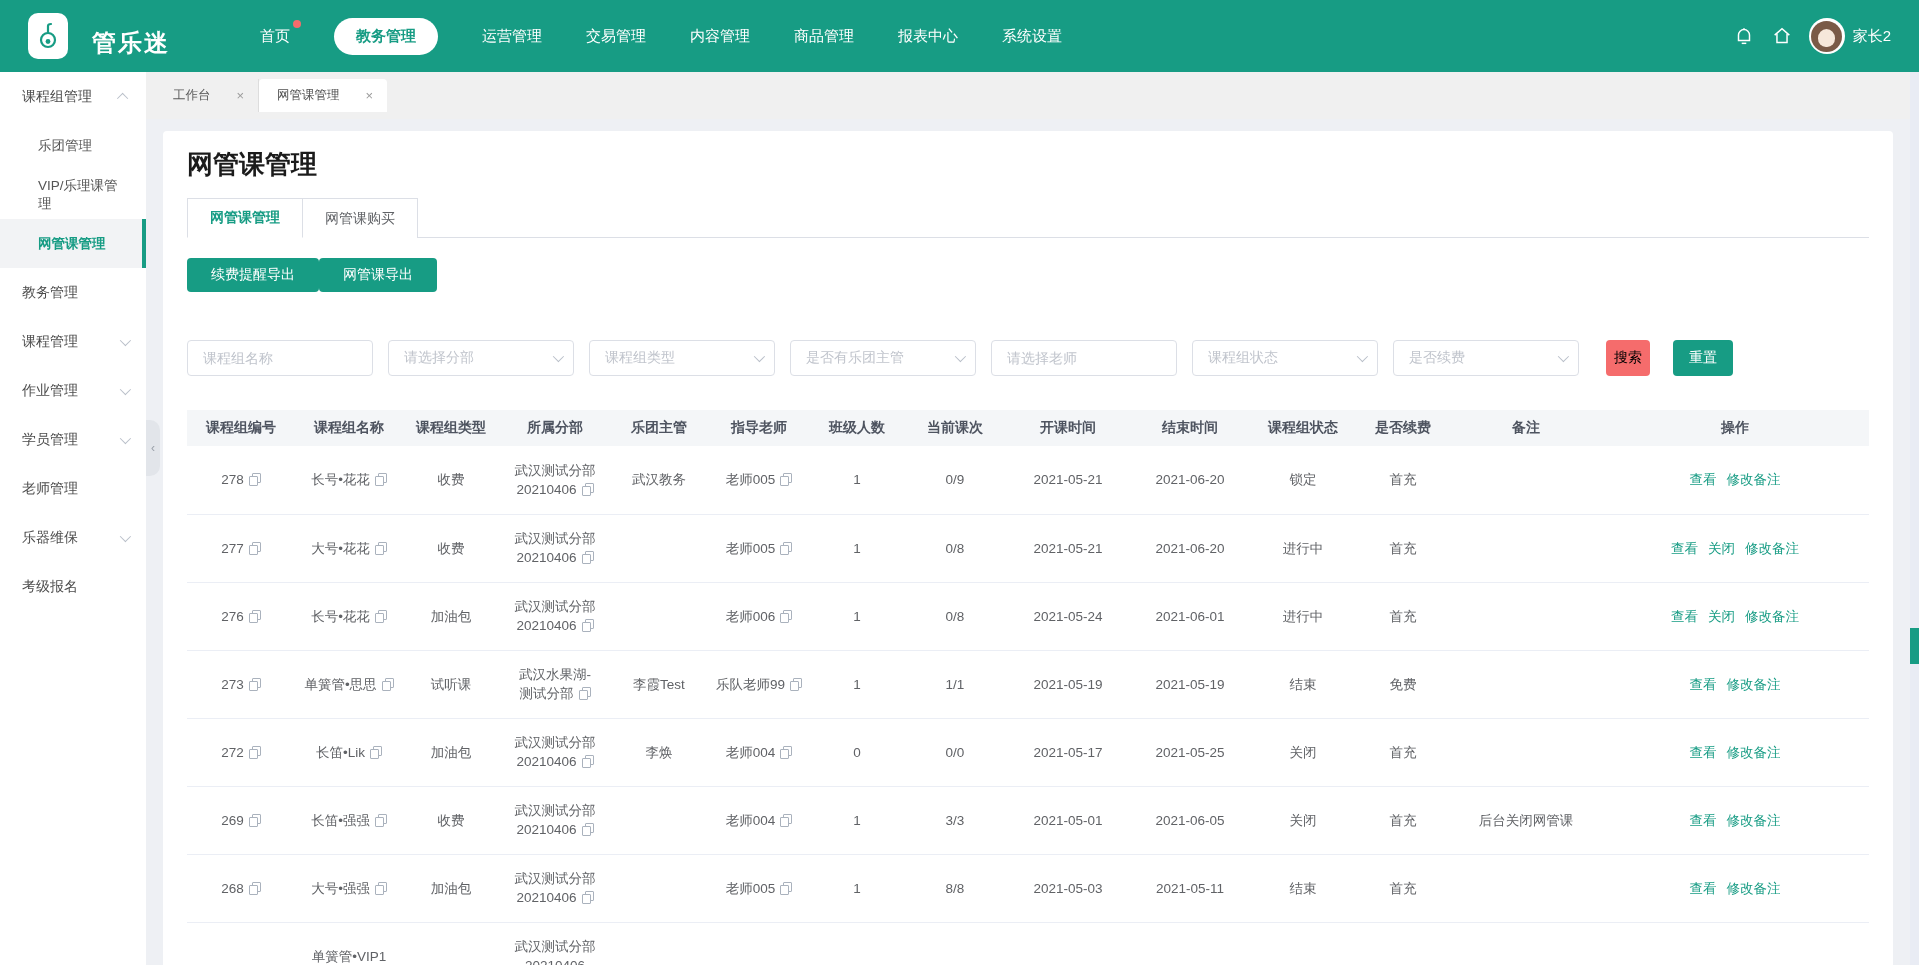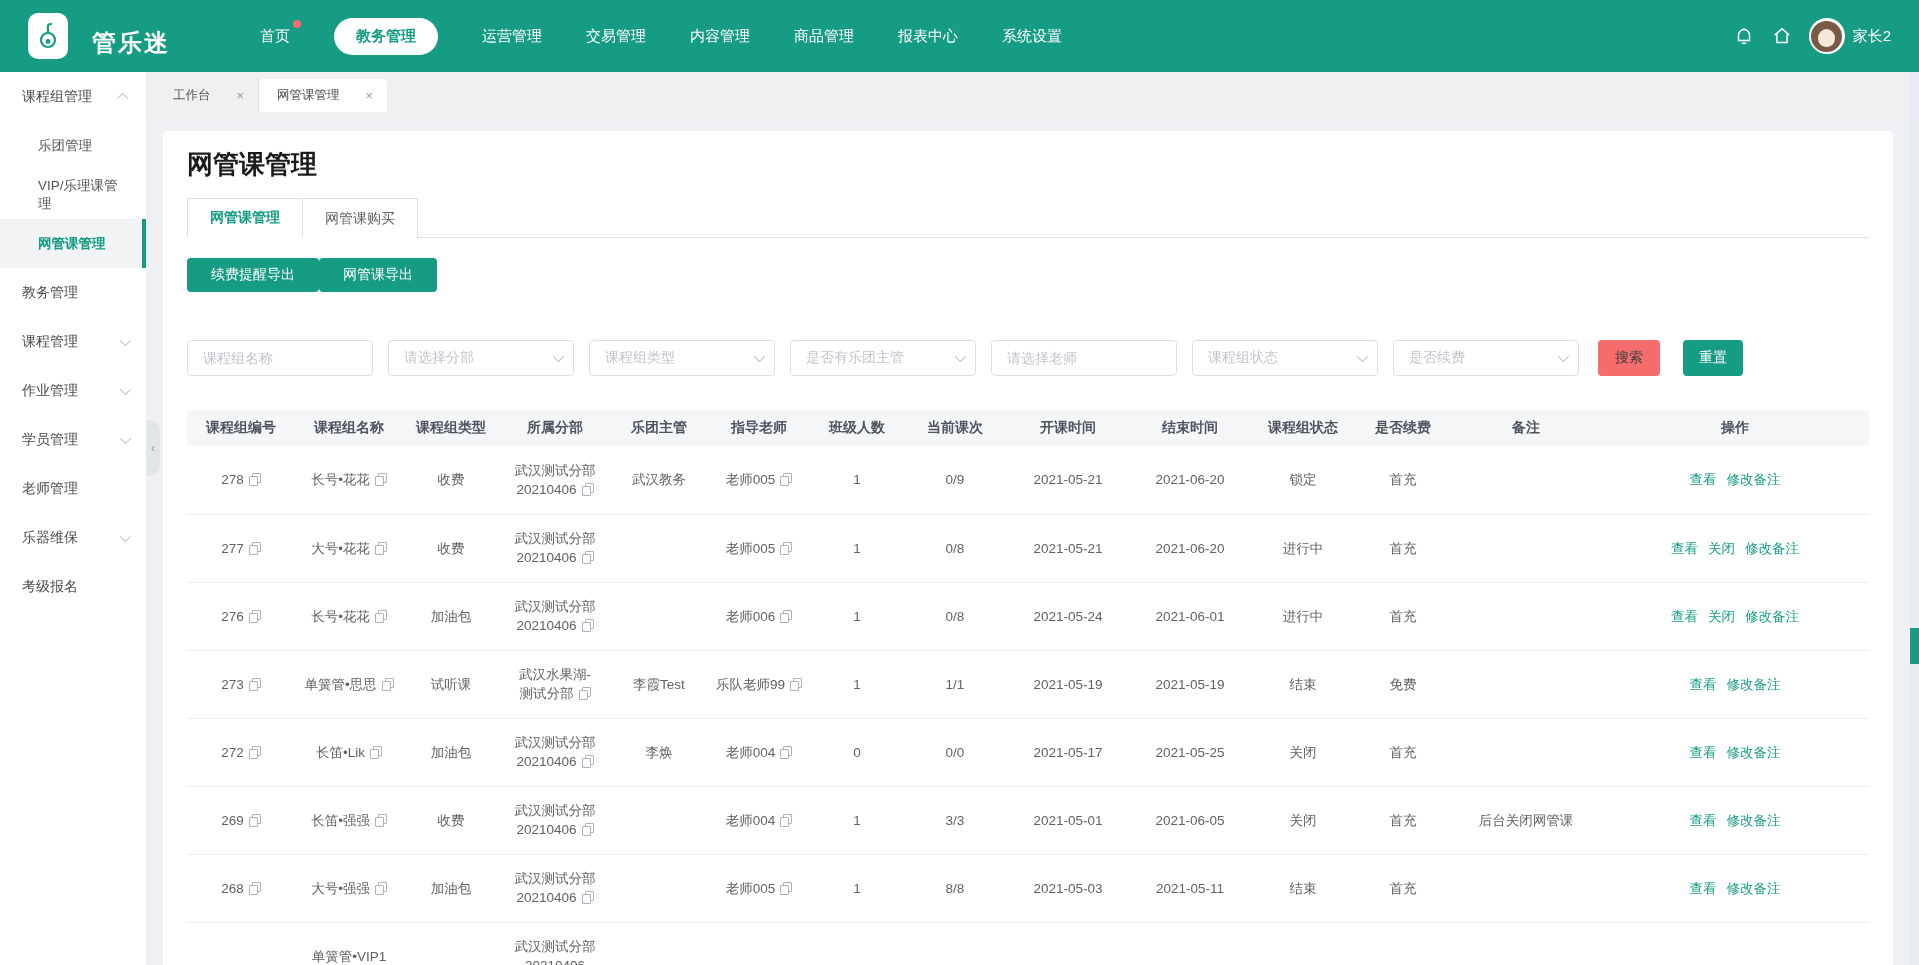--- a/index.html
+++ b/index.html
@@ -73,22 +73,22 @@
     height:34px; padding:0 24px; cursor:pointer; }
 
   .filter-row { display:flex; gap:15px; margin-bottom:34px; align-items:center; }
   .f-input, .f-select { width:186px; height:36px; border:1px solid #dcdfe6; border-radius:4px;
     font-size:14px; color:#606266; padding:0 12px 0 15px; background:#fff;
     display:flex; align-items:center; }
   .f-input::placeholder { color:#c0c4cc; }
   .f-select { cursor:pointer; }
   .f-select .ph { color:#c0c4cc; }
   .f-select .chev { margin-left:auto; }
-  .btn-search { width:62px; height:36px; background:#f56c6c; color:#404040; border:none;
-    border-radius:4px; font-size:14px; cursor:pointer; margin-left:4px; }
+  .btn-search { width:44px; height:36px; background:#f56c6c; color:#000000; border:none;
+    border-radius:4px; font-size:14px; cursor:pointer; margin-left:12px; }
   .btn-reset { width:60px; height:36px; background:#179c84; color:#fff; border:none;
     border-radius:4px; font-size:14px; cursor:pointer; margin-left:8px; }
 
   
   table.grid { width:100%; border-collapse:collapse; table-layout:fixed; }
   .grid thead th { background:#f4f6f8; height:36px; font-size:14px; font-weight:bold;
     color:#4e5460; text-align:center; }
   .grid td { height:68px; text-align:center; font-size:13.5px; color:#606266;
     border-bottom:1px solid #ebeef5; padding:4px 4px; line-height:19px; }
   .copy-icon { display:inline-block; width:12px; height:13px; position:relative;

